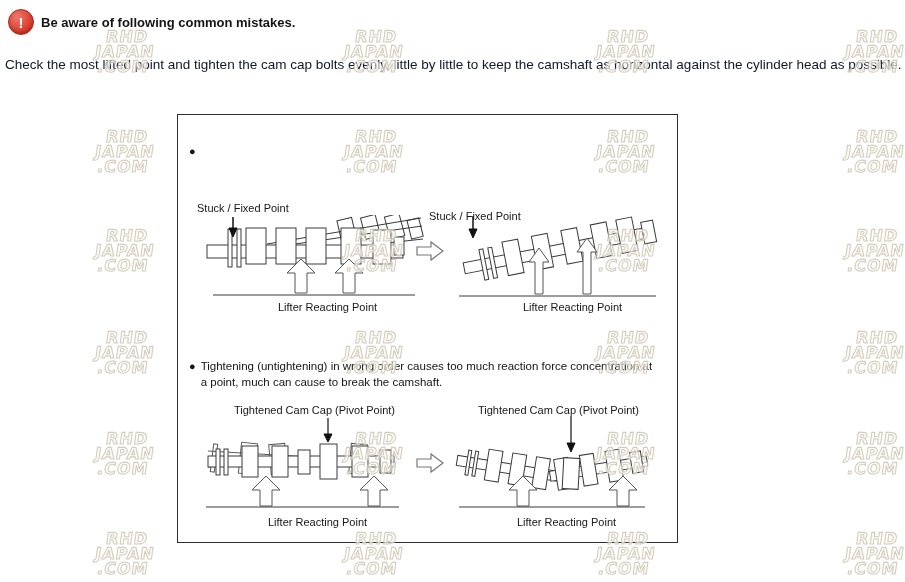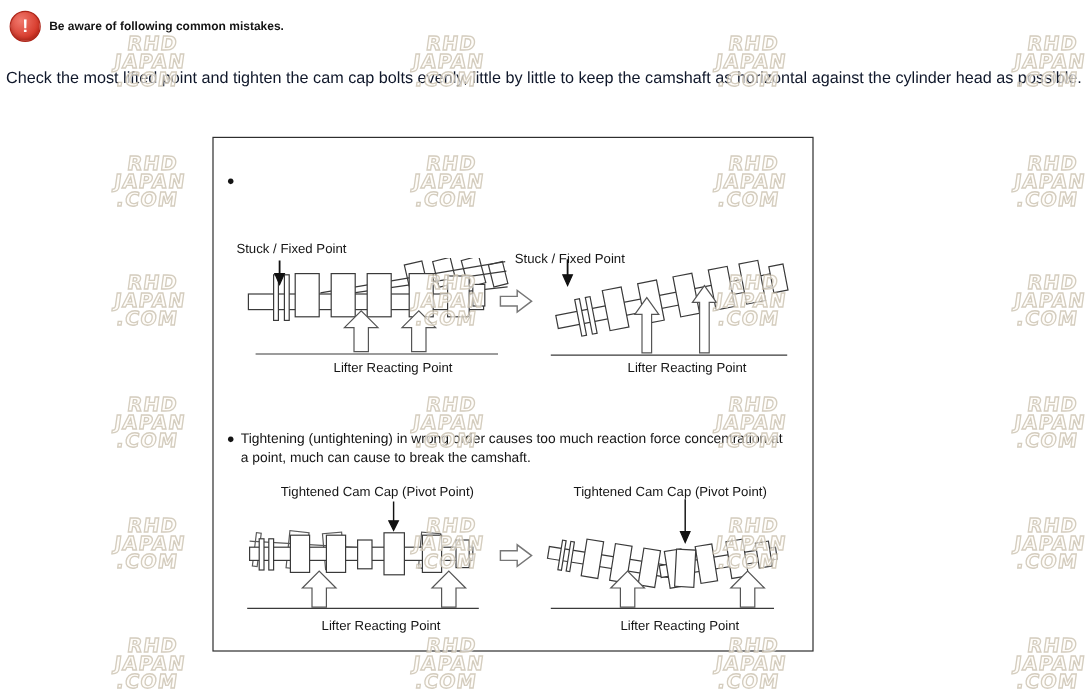--- a/index.html
+++ b/index.html
@@ -9,21 +9,21 @@
   }
   
   .alert-row{position:absolute;left:8px;top:9px;display:flex;align-items:center;gap:7px;z-index:2;}
   .alert-icon{
     width:24px;height:24px;border-radius:50%;
     background:radial-gradient(circle at 35% 30%,#f0796d,#d43425 72%);
     border:1px solid #ad2418;color:#fff;font-weight:bold;font-size:15px;
     display:flex;align-items:center;justify-content:center;
     box-shadow:inset 0 -2px 3px rgba(0,0,0,.18);
   }
-  .alert-title{font-size:10px;font-weight:bold;color:#141414;}
+  .alert-title{font-size:13px;font-weight:bold;color:#141414;}
   
   .intro{
     position:absolute;left:5px;top:53px;width:897px;z-index:2;
     font-size:13.5px;line-height:24px;color:#0f172a;word-break:break-all;
   }
   
   .notes-box{
     position:absolute;left:177px;top:114px;width:499px;height:427px;
     border:1px solid #2e2e2e;background:transparent;z-index:2;
   }

